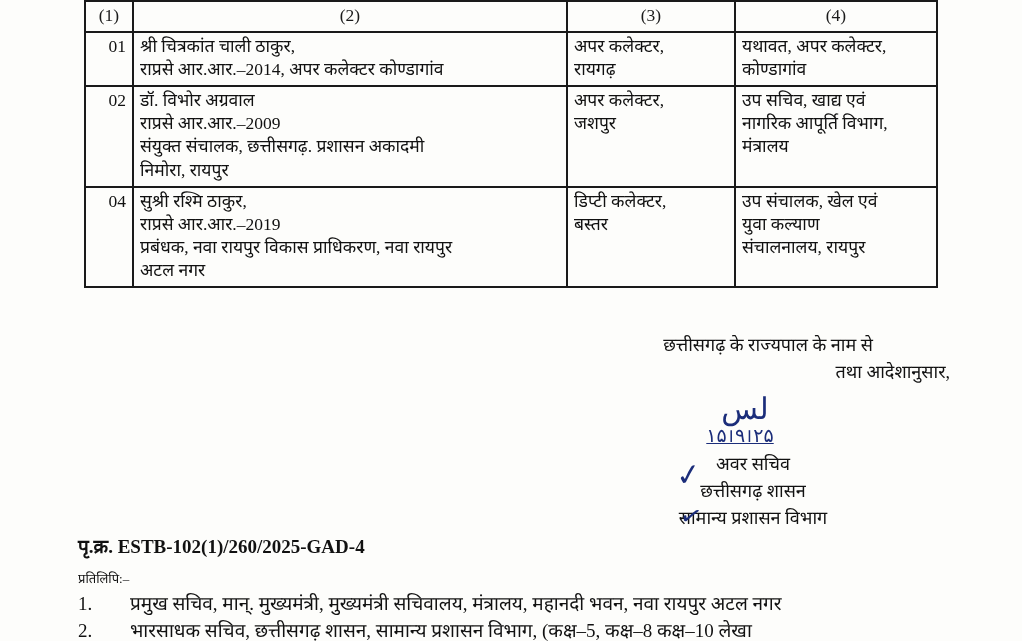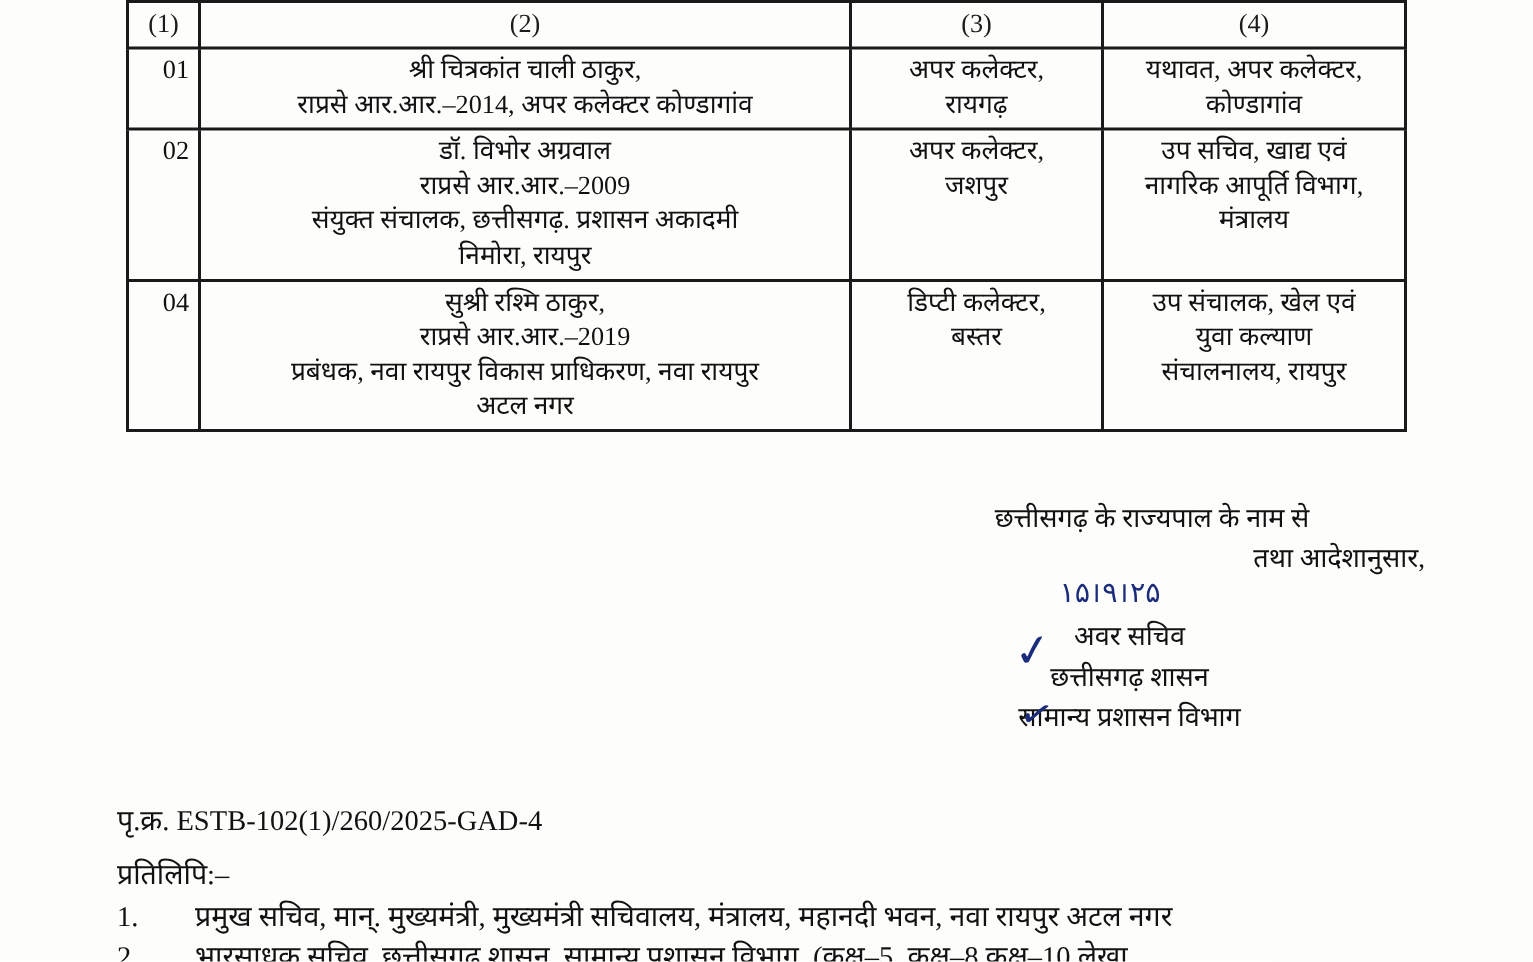--- a/index.html
+++ b/index.html
@@ -53,21 +53,21 @@
     padding: 0 0 1px 0;
     height: 13px;
     overflow: hidden;
     color: #1b1b1b;
   }
   .sn {
     text-align: right;
     font-size: 17.5px;
     font-family: "Liberation Sans", sans-serif;
   }
-  .line { display: block; white-space: nowrap; text-align: center; }
+  .line { display: block; white-space: nowrap; }
 
   
   .sign-block {
     position: absolute;
     left: 560px;
     top: 332px;
     width: 430px;
     text-align: center;
     font-size: 18px;
     line-height: 1.5;
@@ -83,20 +83,21 @@
     line-height: 34px;
     margin-top: 6px;
     padding-right: 60px;
   }
   .scribble-date {
     color: #1b2d7a;
     font-size: 19px;
     padding-right: 70px;
     letter-spacing: 1px;
     margin-top: -4px;
+    text-decoration: underline;
   }
   .sign-name { margin-top: 4px; padding-right: 44px; }
   .sign-role { padding-right: 44px; }
   .sign-dept { padding-right: 44px; position: relative; }
   .stamp-hook {
     position: absolute;
     left: 116px;
     top: -26px;
     color: #1b2d7a;
     font-size: 30px;
@@ -117,27 +118,27 @@
     left: 78px;
     top: 533px;
     width: 900px;
   }
   .footer-row {
     display: flex;
     justify-content: space-between;
     align-items: baseline;
     font-size: 19px;
     font-family: "Liberation Serif", serif;
-    font-weight: normal;
+    font-weight: bold;
   }
   .footer-ref { white-space: nowrap; }
   .footer-place { white-space: nowrap; padding-right: 40px; }
   .copy-label {
     margin-top: 10px;
-    font-size: 19px;
+    font-size: 13px;
   }
   .copy-list {
     margin-top: 4px;
     font-size: 19px;
     line-height: 1.42;
   }
   .copy-item {
     display: flex;
     white-space: nowrap;
   }
@@ -219,20 +220,21 @@
             <span class="line">संचालनालय, रायपुर</span>
           </td>
         </tr>
       </tbody>
     </table>
   </div>
 
   <div class="sign-block">
     <div class="l1">छत्तीसगढ़ के राज्यपाल के नाम से</div>
     <div class="l2">तथा आदेशानुसार,</div>
+    <div class="scribble">لس</div>
     <div class="scribble-date">۱۵।۹।۲۵</div>
     <div class="sign-role">अवर सचिव</div>
     <div class="sign-dept">
       <span class="stamp-hook">✓</span>
       <span>छत्तीसगढ़ शासन</span>
     </div>
     <div class="sign-dept">
       <span class="stamp-hook2">✓</span>
       <span>सामान्य प्रशासन विभाग</span>
     </div>

